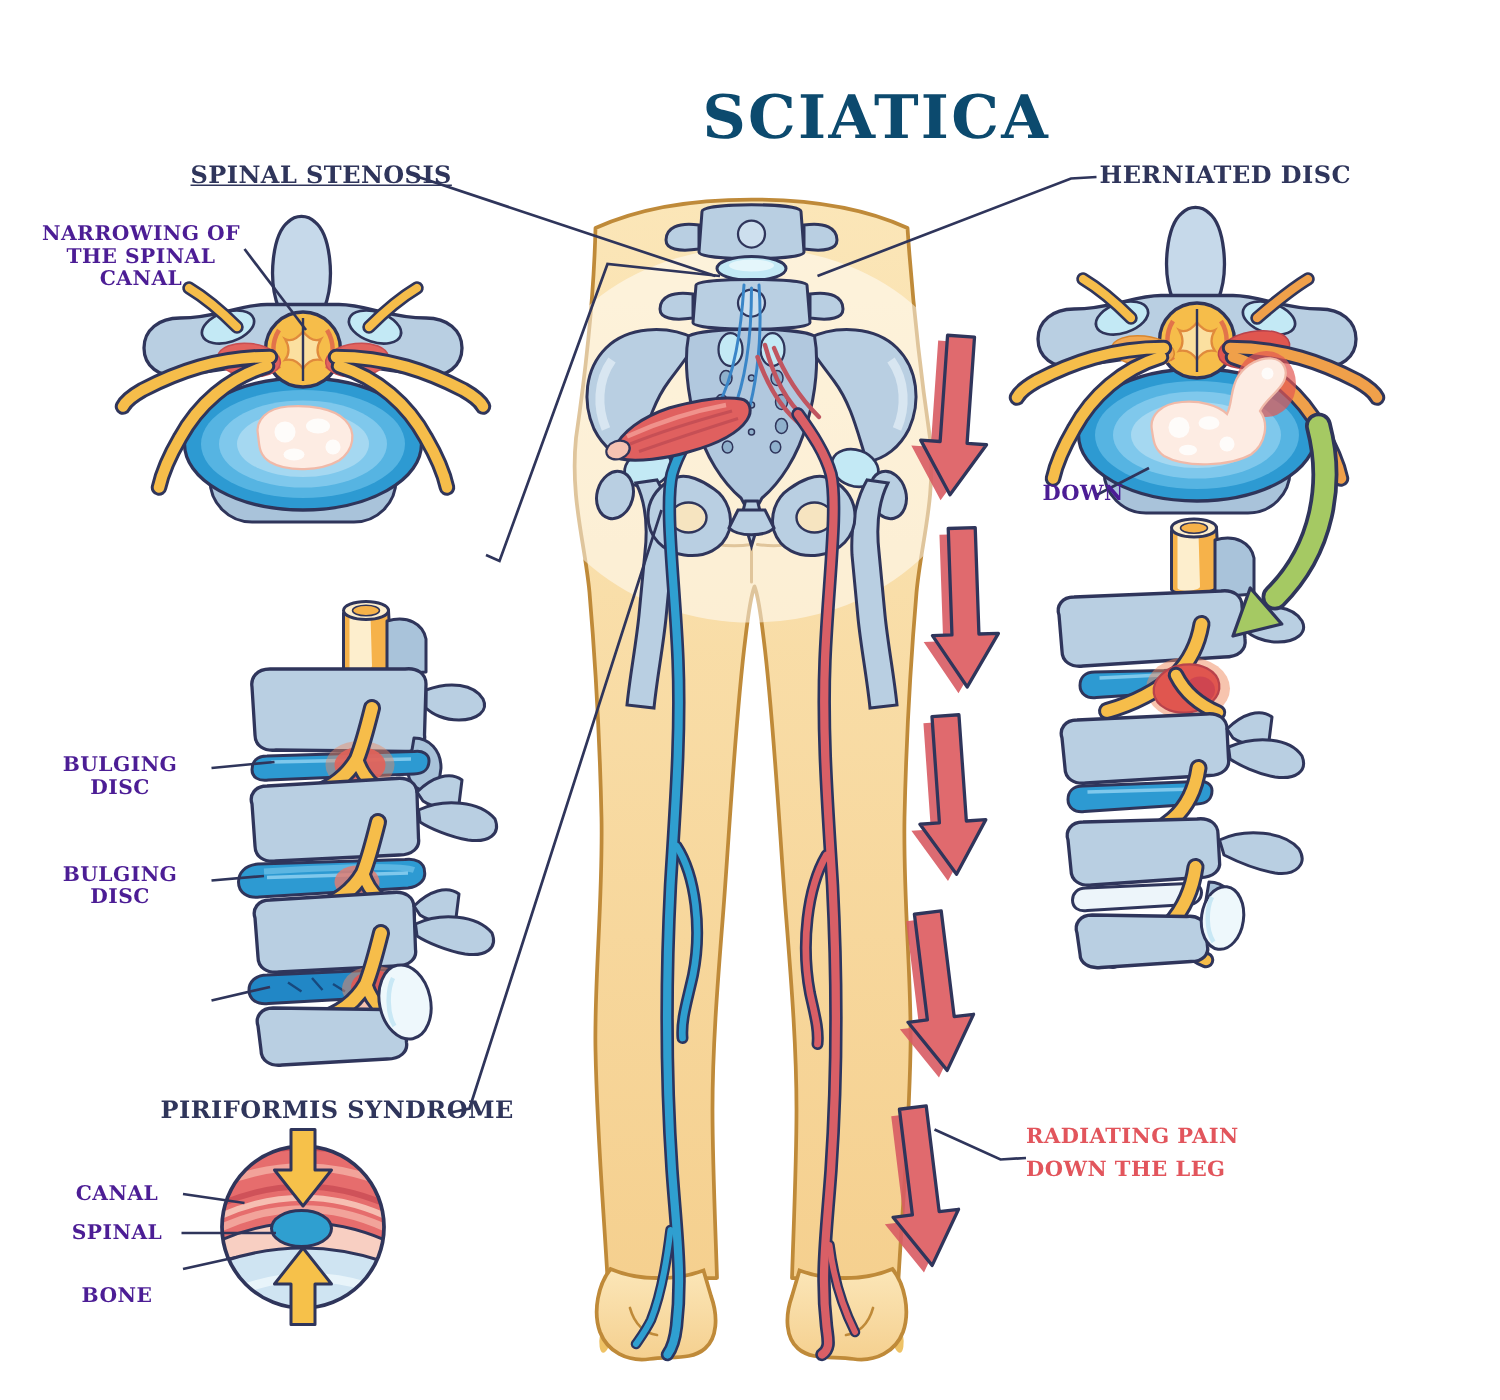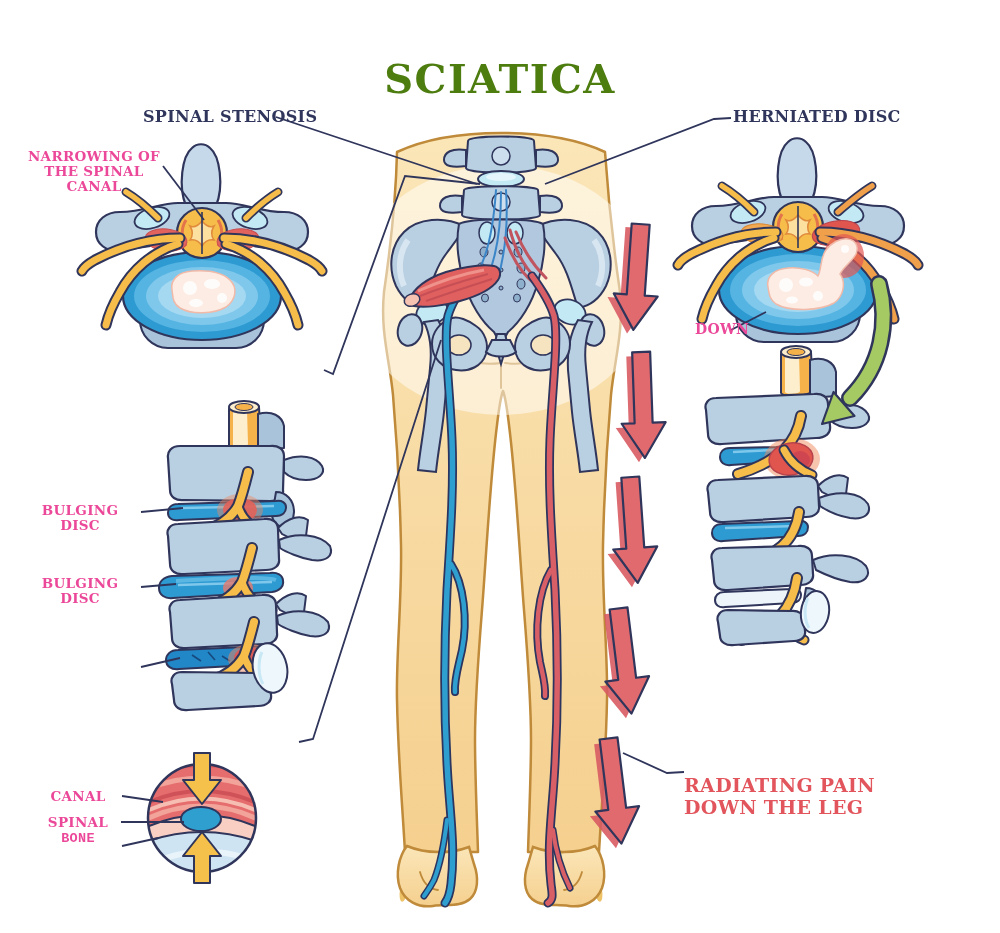--- a/index.html
+++ b/index.html
@@ -1,27 +1,27 @@
 <!DOCTYPE html>
 <html><head>
 <meta charset="utf-8">
 <style>
   html,body{margin:0;padding:0;background:#fff;}
   #stage{position:relative;width:1000px;height:933px;background:#ffffff;overflow:hidden;
          font-family:"DejaVu Serif",serif;}
   #art{position:absolute;left:0;top:0;width:1000px;height:933px;}
   .lbl{position:absolute;font-weight:bold;color:#2f355b;letter-spacing:.3px;}
   .lbl.navy{font-size:16px;}
-  .lbl.red{color:#ec4899;font-size:13.5px;line-height:15px;}
+  .lbl.red{color:#4c1d95;font-size:13.5px;line-height:15px;}
   .lbl.center{text-align:center;}
   .lbl.right{text-align:center;}
-  #title{position:absolute;left:300px;top:55px;width:400px;text-align:center;
-         font-size:40px;font-weight:bold;color:#4d7c0f;letter-spacing:1.5px;}
+  #title{position:absolute;left:300px;top:55px;width:400px;text-align:right;
+         font-size:40px;font-weight:bold;color:#0c4a6e;letter-spacing:1.5px;}
   #radiating-pain-label{position:absolute;left:684px;top:747px;width:200px;
-         font-weight:bold;color:#e2555c;font-size:19px;line-height:22px;letter-spacing:.3px;margin-top:27px;}
+         font-weight:bold;color:#e2555c;font-size:14px;line-height:22px;letter-spacing:.3px;}
 </style>
 </head>
 <body>
 
 <div id="stage">
 
 <svg id="art" viewBox="0 0 1000 933" xmlns="http://www.w3.org/2000/svg">
   <defs>
     <linearGradient id="skin" x1="0" y1="0" x2="0" y2="1">
       <stop offset="0" stop-color="#fbe6b8"></stop>
@@ -398,28 +398,29 @@
     <path d="M 122,796 L 163,802"></path>
     <path d="M 121,822 L 184,822"></path>
     <path d="M 122,846 L 158,838"></path>
     <path d="M 731,330 L 766,312"></path>
     <path d="M 684,772 L 667,773 L 623,753"></path>
   </g>
 </svg>
 
 <div id="title">SCIATICA</div>
 
-<div class="lbl navy" style="left:143px;top:107px;">SPINAL STENOSIS</div>
+<div class="lbl navy" style="left:127px;top:107px;text-decoration:underline;">SPINAL STENOSIS</div>
 <div class="lbl red center" style="left:24px;top:149px;width:140px;">NARROWING OF THE SPINAL CANAL</div>
 
 <div class="lbl navy" style="left:733px;top:107px;">HERNIATED DISC</div>
 <div class="lbl red" style="left:695px;top:322px;font-size:14px;">DOWN</div>
 
 <div class="lbl red right" style="left:22px;top:503px;width:116px;">BULGING DISC</div>
 <div class="lbl red right" style="left:22px;top:576px;width:116px;">BULGING DISC</div>
 
+<div class="lbl navy" style="left:107px;top:730px;">PIRIFORMIS SYNDROME</div>
 <div class="lbl red right" style="left:38px;top:789px;width:80px;">CANAL</div>
 <div class="lbl red right" style="left:38px;top:815px;width:80px;">SPINAL</div>
-<div class="lbl red right" style="left:38px;top:831px;width:80px;font-family:Liberation Mono, monospace;">BONE</div>
+<div class="lbl red right" style="left:38px;top:857px;width:80px;">BONE</div>
 
 <div id="radiating-pain-label">RADIATING PAIN DOWN THE LEG</div>
 
 </div>
 
 </body></html>

